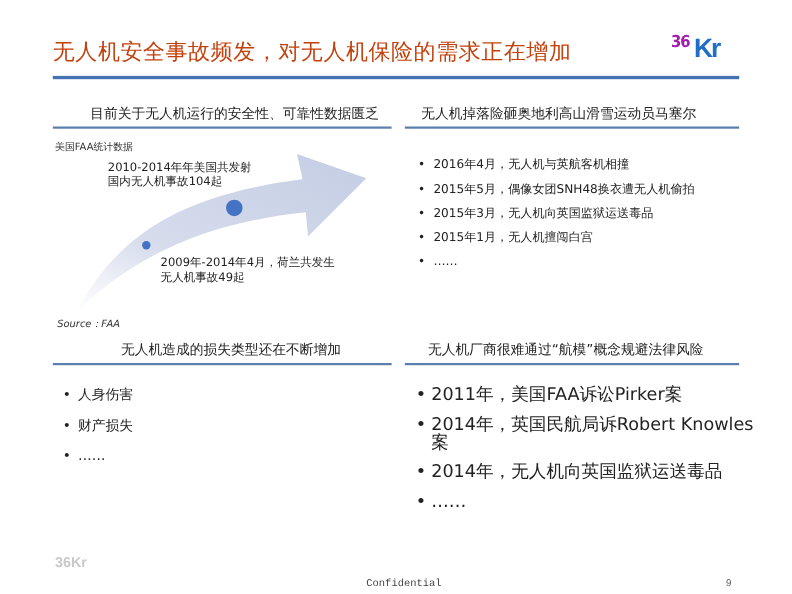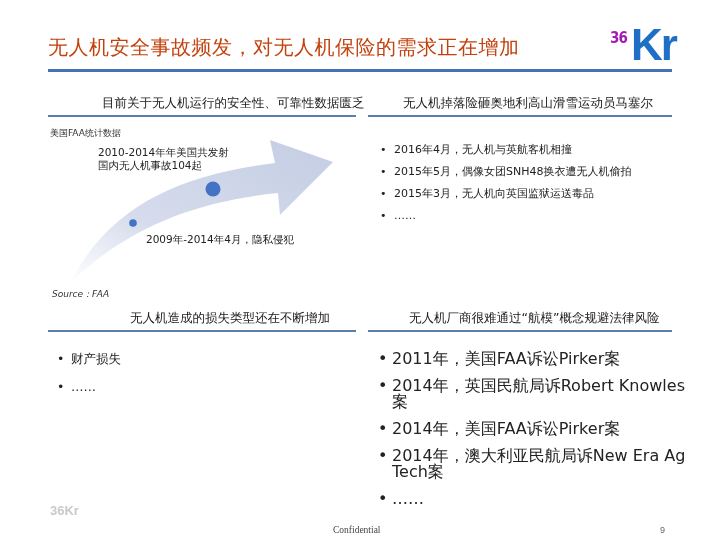--- a/index.html
+++ b/index.html
@@ -2,39 +2,39 @@
 <html><head>
 <meta charset="utf-8">
 <style>
   html, body { margin:0; padding:0; }
   body { width:720px; height:540px; background:#ffffff; position:relative; overflow:hidden;
          font-family:"DejaVu Sans", "Liberation Sans", sans-serif; color:#222; }
   .title { position:absolute; left:48px; top:34px; font-size:20px; color:#c2410c; letter-spacing:0.5px; }
   .title-rule { position:absolute; left:48px; top:69px; width:624px; height:3px; background:#4472b4; }
   .logo { position:absolute; left:610px; top:26px; width:64px; height:38px; }
   .logo .num { position:absolute; left:0; top:3px; font-family:"DejaVu Sans Condensed","DejaVu Sans",sans-serif; font-size:15px; font-weight:bold; color:#a21caf; letter-spacing:-1px; }
-  .logo .kr { position:absolute; left:21px; top:0; font-family:"Liberation Sans", sans-serif; font-size:44px; font-weight:bold; color:#1f6fc6; letter-spacing:-2px; line-height:38px; }
+  .logo .kr { position:absolute; left:21px; top:0; font-family:"Liberation Sans", sans-serif; font-size:24px; font-weight:bold; color:#1f6fc6; letter-spacing:-2px; line-height:38px; }
 
-  .sec-head { position:absolute; font-size:12.5px; color:#222;margin-left:20px; }
+  .sec-head { position:absolute; font-size:12.5px; color:#222; }
   .sec-rule { position:absolute; height:2px; background:#5a7fae; }
 
   .faa-label { position:absolute; left:50px; top:127px; font-size:9px; color:#333; }
   .arrow-svg { position:absolute; left:60px; top:135px; }
   .note { position:absolute; font-size:10.5px; color:#222; line-height:13px; }
   .source { position:absolute; left:52px; top:288px; font-size:9px; font-style:italic; color:#333; }
 
   ul.bullets { position:absolute; margin:0; padding:0; list-style:none; }
   ul.bullets li { position:relative; padding-left:14px; color:#222; }
   ul.bullets li::before { content:"•"; position:absolute; left:0; top:0; }
   .r1 li { font-size:11px; line-height:14px; margin-bottom:8px; }
   .l2 li { font-size:12.5px; line-height:16px; margin-bottom:11.5px; }
   .r2 li { font-size:16px; line-height:16px; margin-bottom:11px; }
 
   .footer-logo { position:absolute; left:50px; top:503px; font-family:"Liberation Sans",sans-serif; font-size:13px; font-weight:bold; color:#c9c9c9; }
-  .confidential { position:absolute; left:333px; top:525px; font-family:Liberation Serif, serif; font-size:9.5px; color:#444; }
+  .confidential { position:absolute; left:333px; top:525px; font-family:Liberation Mono, monospace; font-size:9.5px; color:#444; }
   .page-num { position:absolute; left:660px; top:525px; font-family:"Liberation Sans",sans-serif; font-size:9px; color:#666; }
 </style>
 </head>
 <body>
 
 <div class="title">无人机安全事故频发，对无人机保险的需求正在增加</div>
 <div class="logo">
   <span class="num">36</span>
   <span class="kr">Kr</span>
 </div>
@@ -55,45 +55,47 @@
   <path d="M 10 148 C 50 70, 120 40, 215 28 L 210 5 L 273 27 L 220 80 L 218 58 C 140 66, 70 90, 10 148 Z" fill="url(#ag)"></path>
   <circle cx="153" cy="54" r="7.5" fill="#4472c4"></circle>
   <circle cx="73" cy="88" r="3.8" fill="#4472c4"></circle>
 </svg>
 
 <div class="note" style="left:98px; top:146px;">
   <div>2010-2014年年美国共发射</div>
   <div>国内无人机事故104起</div>
 </div>
 <div class="note" style="left:146px; top:233px;">
-  <div>2009年-2014年4月，隐私侵犯</div>
+  <div>2009年-2014年4月，荷兰共发生</div>
+  <div>无人机事故49起</div>
 </div>
 <div class="source">Source：FAA</div>
 
 <div class="sec-head" style="left:383px; top:95px;">无人机掉落险砸奥地利高山滑雪运动员马塞尔</div>
 <div class="sec-rule" style="left:368px; top:115px; width:304px;"></div>
 <ul class="bullets r1" style="left:380px; top:143px; width:300px;">
   <li>2016年4月，无人机与英航客机相撞</li>
   <li>2015年5月，偶像女团SNH48换衣遭无人机偷拍</li>
   <li>2015年3月，无人机向英国监狱运送毒品</li>
+  <li>2015年1月，无人机擅闯白宫</li>
   <li>……</li>
 </ul>
 
 <div class="sec-head" style="left:110px; top:310px;">无人机造成的损失类型还在不断增加</div>
 <div class="sec-rule" style="left:48px; top:330px; width:308px;"></div>
 <ul class="bullets l2" style="left:57px; top:351px; width:290px;">
+  <li>人身伤害</li>
   <li>财产损失</li>
   <li>……</li>
 </ul>
 
 <div class="sec-head" style="left:389px; top:310px;">无人机厂商很难通过“航模”概念规避法律风险</div>
 <div class="sec-rule" style="left:368px; top:330px; width:304px;"></div>
 <ul class="bullets r2" style="left:378px; top:351px; width:310px;">
   <li>2011年，美国FAA诉讼Pirker案</li>
   <li>2014年，英国民航局诉Robert Knowles案</li>
-  <li>2014年，美国FAA诉讼Pirker案</li>
-  <li>2014年，澳大利亚民航局诉New Era Ag Tech案</li>
+  <li>2014年，无人机向英国监狱运送毒品</li>
   <li>……</li>
 </ul>
 
 <div class="footer-logo">36Kr</div>
 <div class="confidential">Confidential</div>
 <div class="page-num">9</div>
 
 </body></html>

